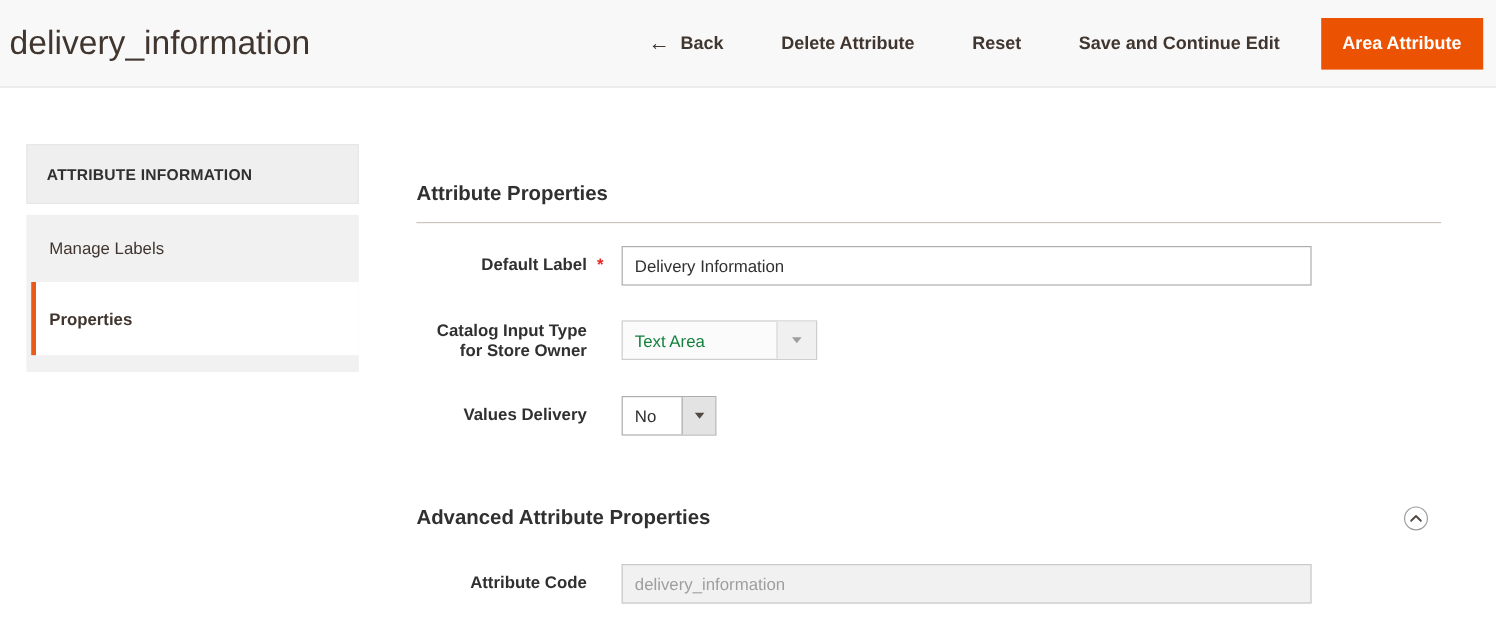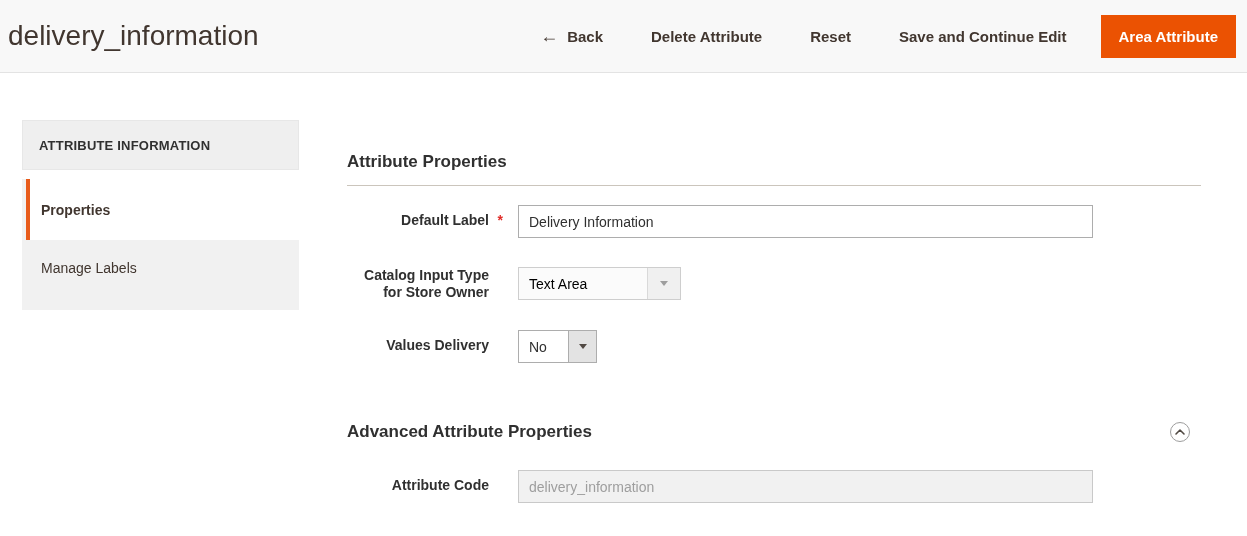--- a/index.html
+++ b/index.html
@@ -174,21 +174,21 @@
     width: 0; height: 0;
     border-left: 4px solid transparent;
     border-right: 4px solid transparent;
     border-top: 5px solid #514943;
   }
   .select-lg { width: 163px; }
   .select-lg .arrow-box { width: 33px; }
   .select-sm { width: 79px; }
   .select-sm .arrow-box { width: 28px; }
   .select.disabled { border-color: #cecece; background: #fbfbfb; cursor: default; }
-  .select.disabled .value { color: #000000; }
+  .select.disabled .value { color: #15803d; }
   .select.disabled .arrow-box { border-left-color: #d9d9d9; background: #f0f0f0; }
   .select.disabled .caret { border-top-color: #9e9e9e; }
 
   .section-head {
     margin-top: 58px;
     margin-bottom: 27px;
     display: flex;
     align-items: center;
     justify-content: space-between;
     padding-right: 10px;
@@ -217,22 +217,22 @@
     <button class="text-btn">Reset</button>
     <button class="text-btn">Save and Continue Edit</button>
     <button class="primary-btn">Area Attribute</button>
   </div>
 </div>
 
 <div class="sidebar">
   <div class="sidebar-header">ATTRIBUTE INFORMATION</div>
   <div class="sidebar-gap"></div>
   <div class="sidebar-nav">
+    <div class="nav-item">Manage Labels</div>
     <div class="nav-item active">Properties</div>
-    <div class="nav-item">Manage Labels</div>
   </div>
 </div>
 
 <div class="main">
 
   <h2 class="section-title">Attribute Properties</h2>
   <hr class="section-rule">
 
   <div class="form-row">
     <div class="label-col">

